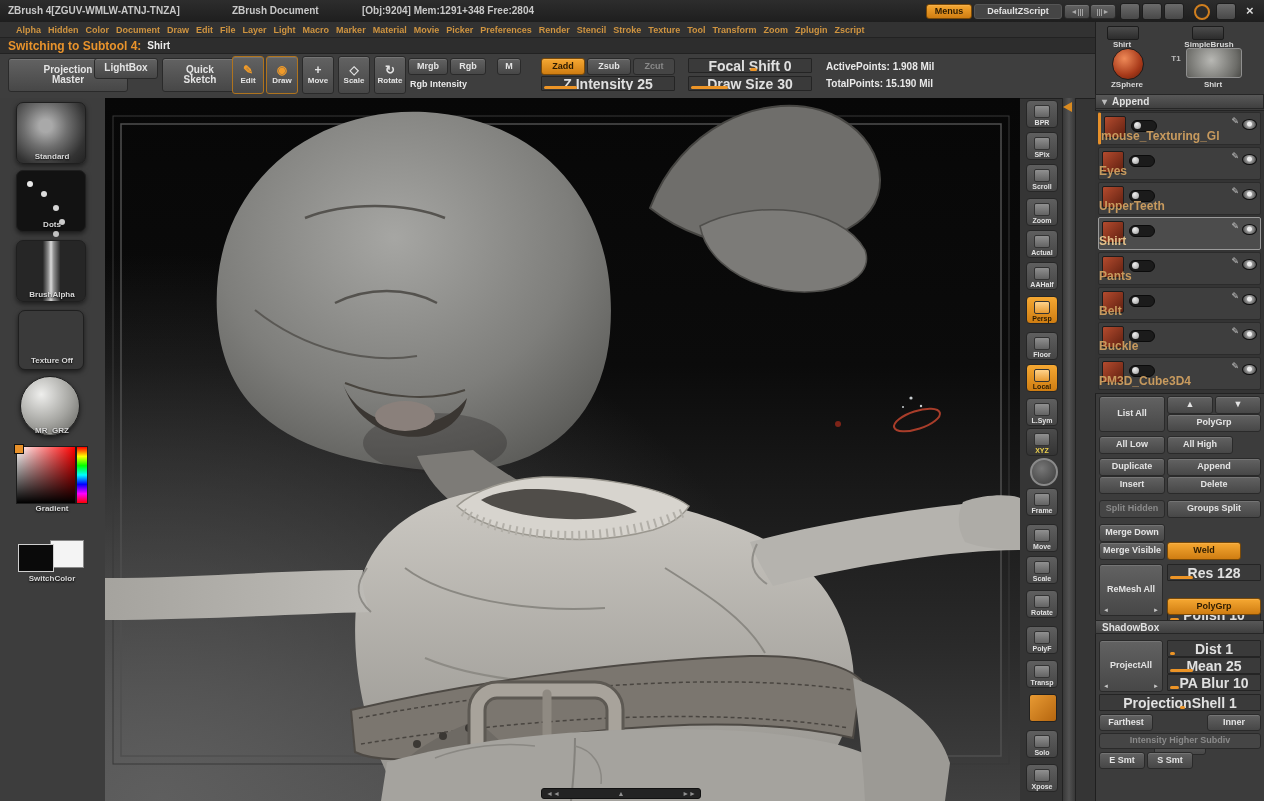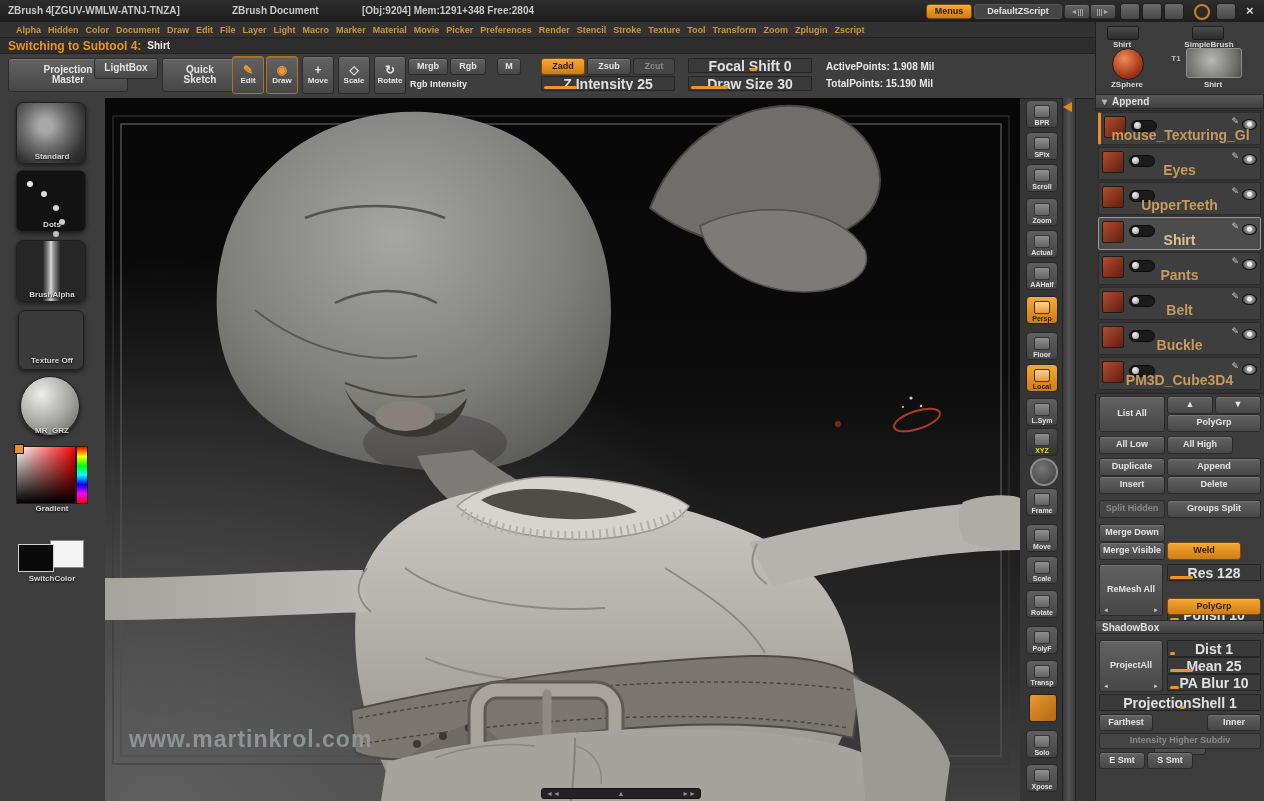--- a/index.html
+++ b/index.html
@@ -77,21 +77,21 @@
   .strow.sel{background:#4c4c4c;border-color:#9a9a9a}
   .strow.mark{border-left:3px solid #e8912a}
   .sthumb{position:absolute;left:3px;top:3px;width:20px;height:20px;border:1px solid #1d1d1d;border-radius:2px;
           background:linear-gradient(135deg,#b44b2e,#5e1f10)}
   .pill{position:absolute;left:30px;top:7px;width:24px;height:10px;background:#1b1b1b;border:1px solid #0b0b0b;border-radius:6px}
   .pill::after{content:"";position:absolute;left:2px;top:1px;width:7px;height:7px;border-radius:50%;
                background:radial-gradient(circle at 35% 30%,#f0f0f0,#9f9f9f)}
   .eye{position:absolute;right:3px;top:6px;width:13px;height:9px;border:1px solid #101010;border-radius:50%;
        background:radial-gradient(circle at 50% 45%,#ececec 0 2px,#9a9a9a 3px,#565656 75%)}
   .brushg{position:absolute;right:21px;top:3px;font-size:9px;color:#cdcdcd}
-  .stname{position:absolute;bottom:1px;left:0;right:0;text-align:center;font-size:14px;font-weight:bold;color:#c79a5e}
+  .stname{position:absolute;bottom:1px;left:0;right:0;font-size:12px;font-weight:bold;color:#c79a5e}
   .tallside{position:absolute;bottom:2px;font-size:6px;color:#c9c9c9}
 </style>
 </head>
 <body>
 
 <div class="titlebar">
   <span class="abs" style="left:8px;top:5px">ZBrush 4[ZGUV-WMLW-ATNJ-TNZA]</span>
   <span class="abs" style="left:232px;top:5px">ZBrush Document</span>
   <span class="abs" style="left:362px;top:5px">[Obj:9204] Mem:1291+348 Free:2804</span>
   <div class="b org sm" style="left:926px;top:4px;width:44px;height:13px">Menus</div>
@@ -289,21 +289,20 @@
     <path d="M470,640 C470,665 468,685 466,703" fill="none" stroke="#84827d" stroke-width="2"></path>
     <path d="M470,648 C488,652 498,668 496,686" fill="none" stroke="#8a8883" stroke-width="1.5"></path>
     <path d="M330,660 C360,648 400,644 430,648" fill="none" stroke="#8a8883" stroke-width="1.5"></path>
 
     <circle cx="733" cy="326" r="3" fill="#7e2418"></circle>
     <ellipse cx="812" cy="322" rx="24" ry="9" fill="none" stroke="#a83d2a" stroke-width="2" transform="rotate(-18 812 322)"></ellipse>
     <circle cx="806" cy="300" r="1.6" fill="#c9ced1"></circle>
       <circle cx="816" cy="308" r="1.2" fill="#c9ced1"></circle>
       <circle cx="798" cy="309" r="1" fill="#c9ced1"></circle>
   </svg>
-  <div class="watermark">www.martinkrol.com</div>
   <div class="scrollwidget">
     <span>◄◄</span>
     <span>▲</span>
     <span>►►</span>
   </div>
 </div>
 
 <div class="cbtn" style="top:100px">
     <div class="ci"></div>
     <span>BPR</span>

